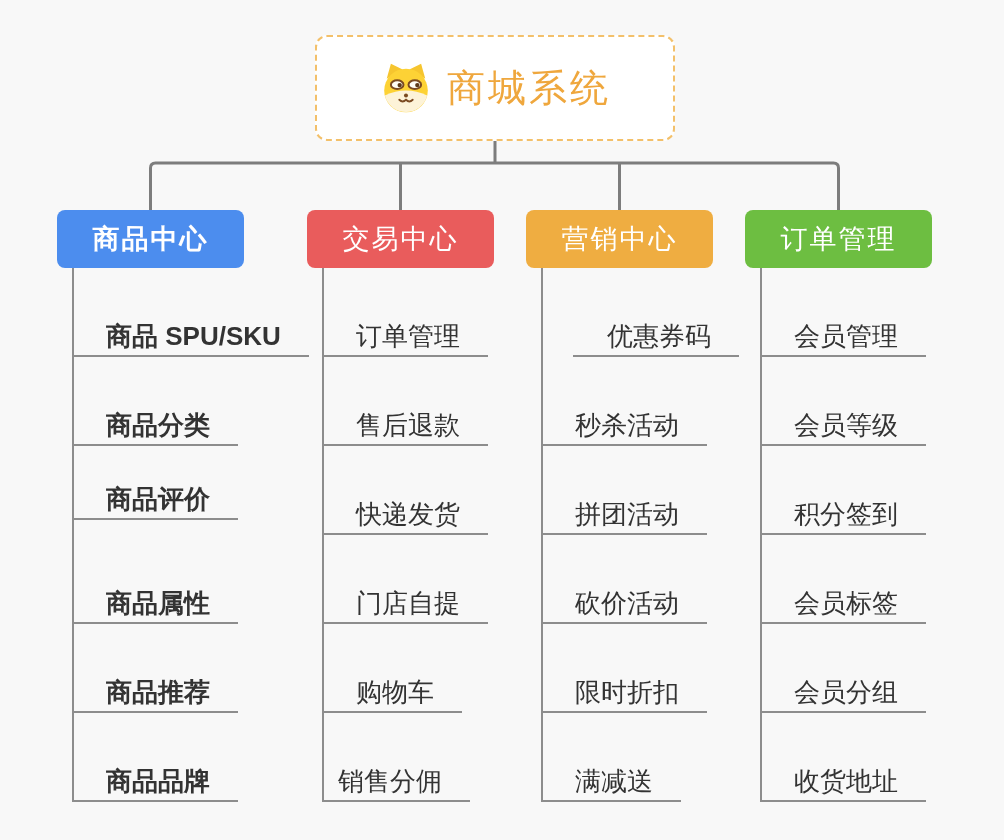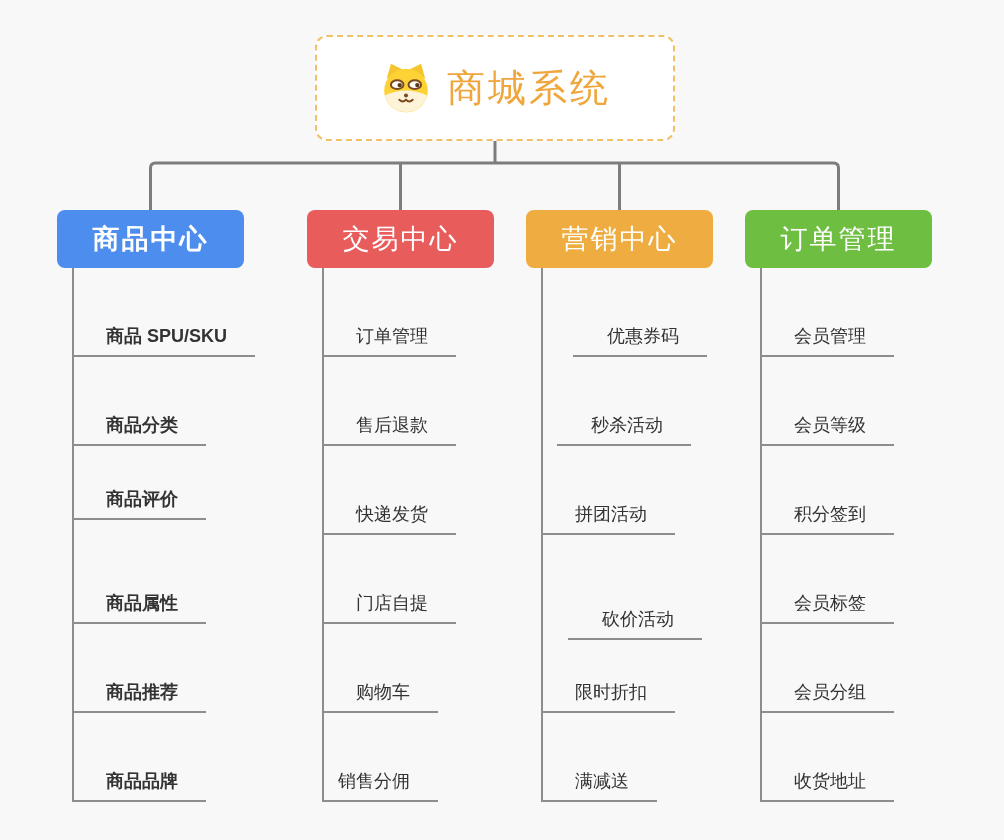--- a/index.html
+++ b/index.html
@@ -32,21 +32,21 @@
     border-radius:8px;display:flex;align-items:center;justify-content:center;
     color:#ffffff;font-size:27px;letter-spacing:2px;
     box-sizing:border-box;
   }
   .branch-trunk{
     position:absolute;left:15px;top:58px;width:2px;height:534px;
     background:#8d8d8d;
   }
   .child-item{
     position:absolute;left:15px;
-    font-size:18px;color:#333333;line-height:30px;white-space:nowrap;
+    font-size:26px;color:#333333;line-height:30px;white-space:nowrap;
     padding:0 28px 4px 34px;
     border-bottom:2px solid #8d8d8d;
   }
 </style>
 </head>
 <body>
 
 <div id="diagram">
 
   <svg id="connector-svg" width="1004" height="220" viewBox="0 0 1004 220">
@@ -100,23 +100,23 @@
         <div class="child-item" style="top: 556px; padding-left: 16px;">销售分佣</div>
       </div>
   </div>
     <div class="branch-col" style="left: 526px;">
     <div class="branch-header" style="background: rgb(239, 173, 65);">
       <span>营销中心</span>
     </div>
     <div class="branch-trunk"></div>
     <div>
         <div class="child-item" style="top: 111px; margin-left: 32px;">优惠券码</div>
-        <div class="child-item" style="top: 200px; margin-left: 16px;">秒杀活动</div>
+        <div class="child-item" style="top: 200px;">秒杀活动</div>
         <div class="child-item" style="top: 289px;">拼团活动</div>
-        <div class="child-item" style="top: 394px; margin-left: 27px;">砍价活动</div>
+        <div class="child-item" style="top: 378px;">砍价活动</div>
         <div class="child-item" style="top: 467px;">限时折扣</div>
         <div class="child-item" style="top: 556px;">满减送</div>
       </div>
   </div>
     <div class="branch-col" style="left: 745px;">
     <div class="branch-header" style="background: rgb(109, 190, 65);">
       <span>订单管理</span>
     </div>
     <div class="branch-trunk"></div>
     <div>

